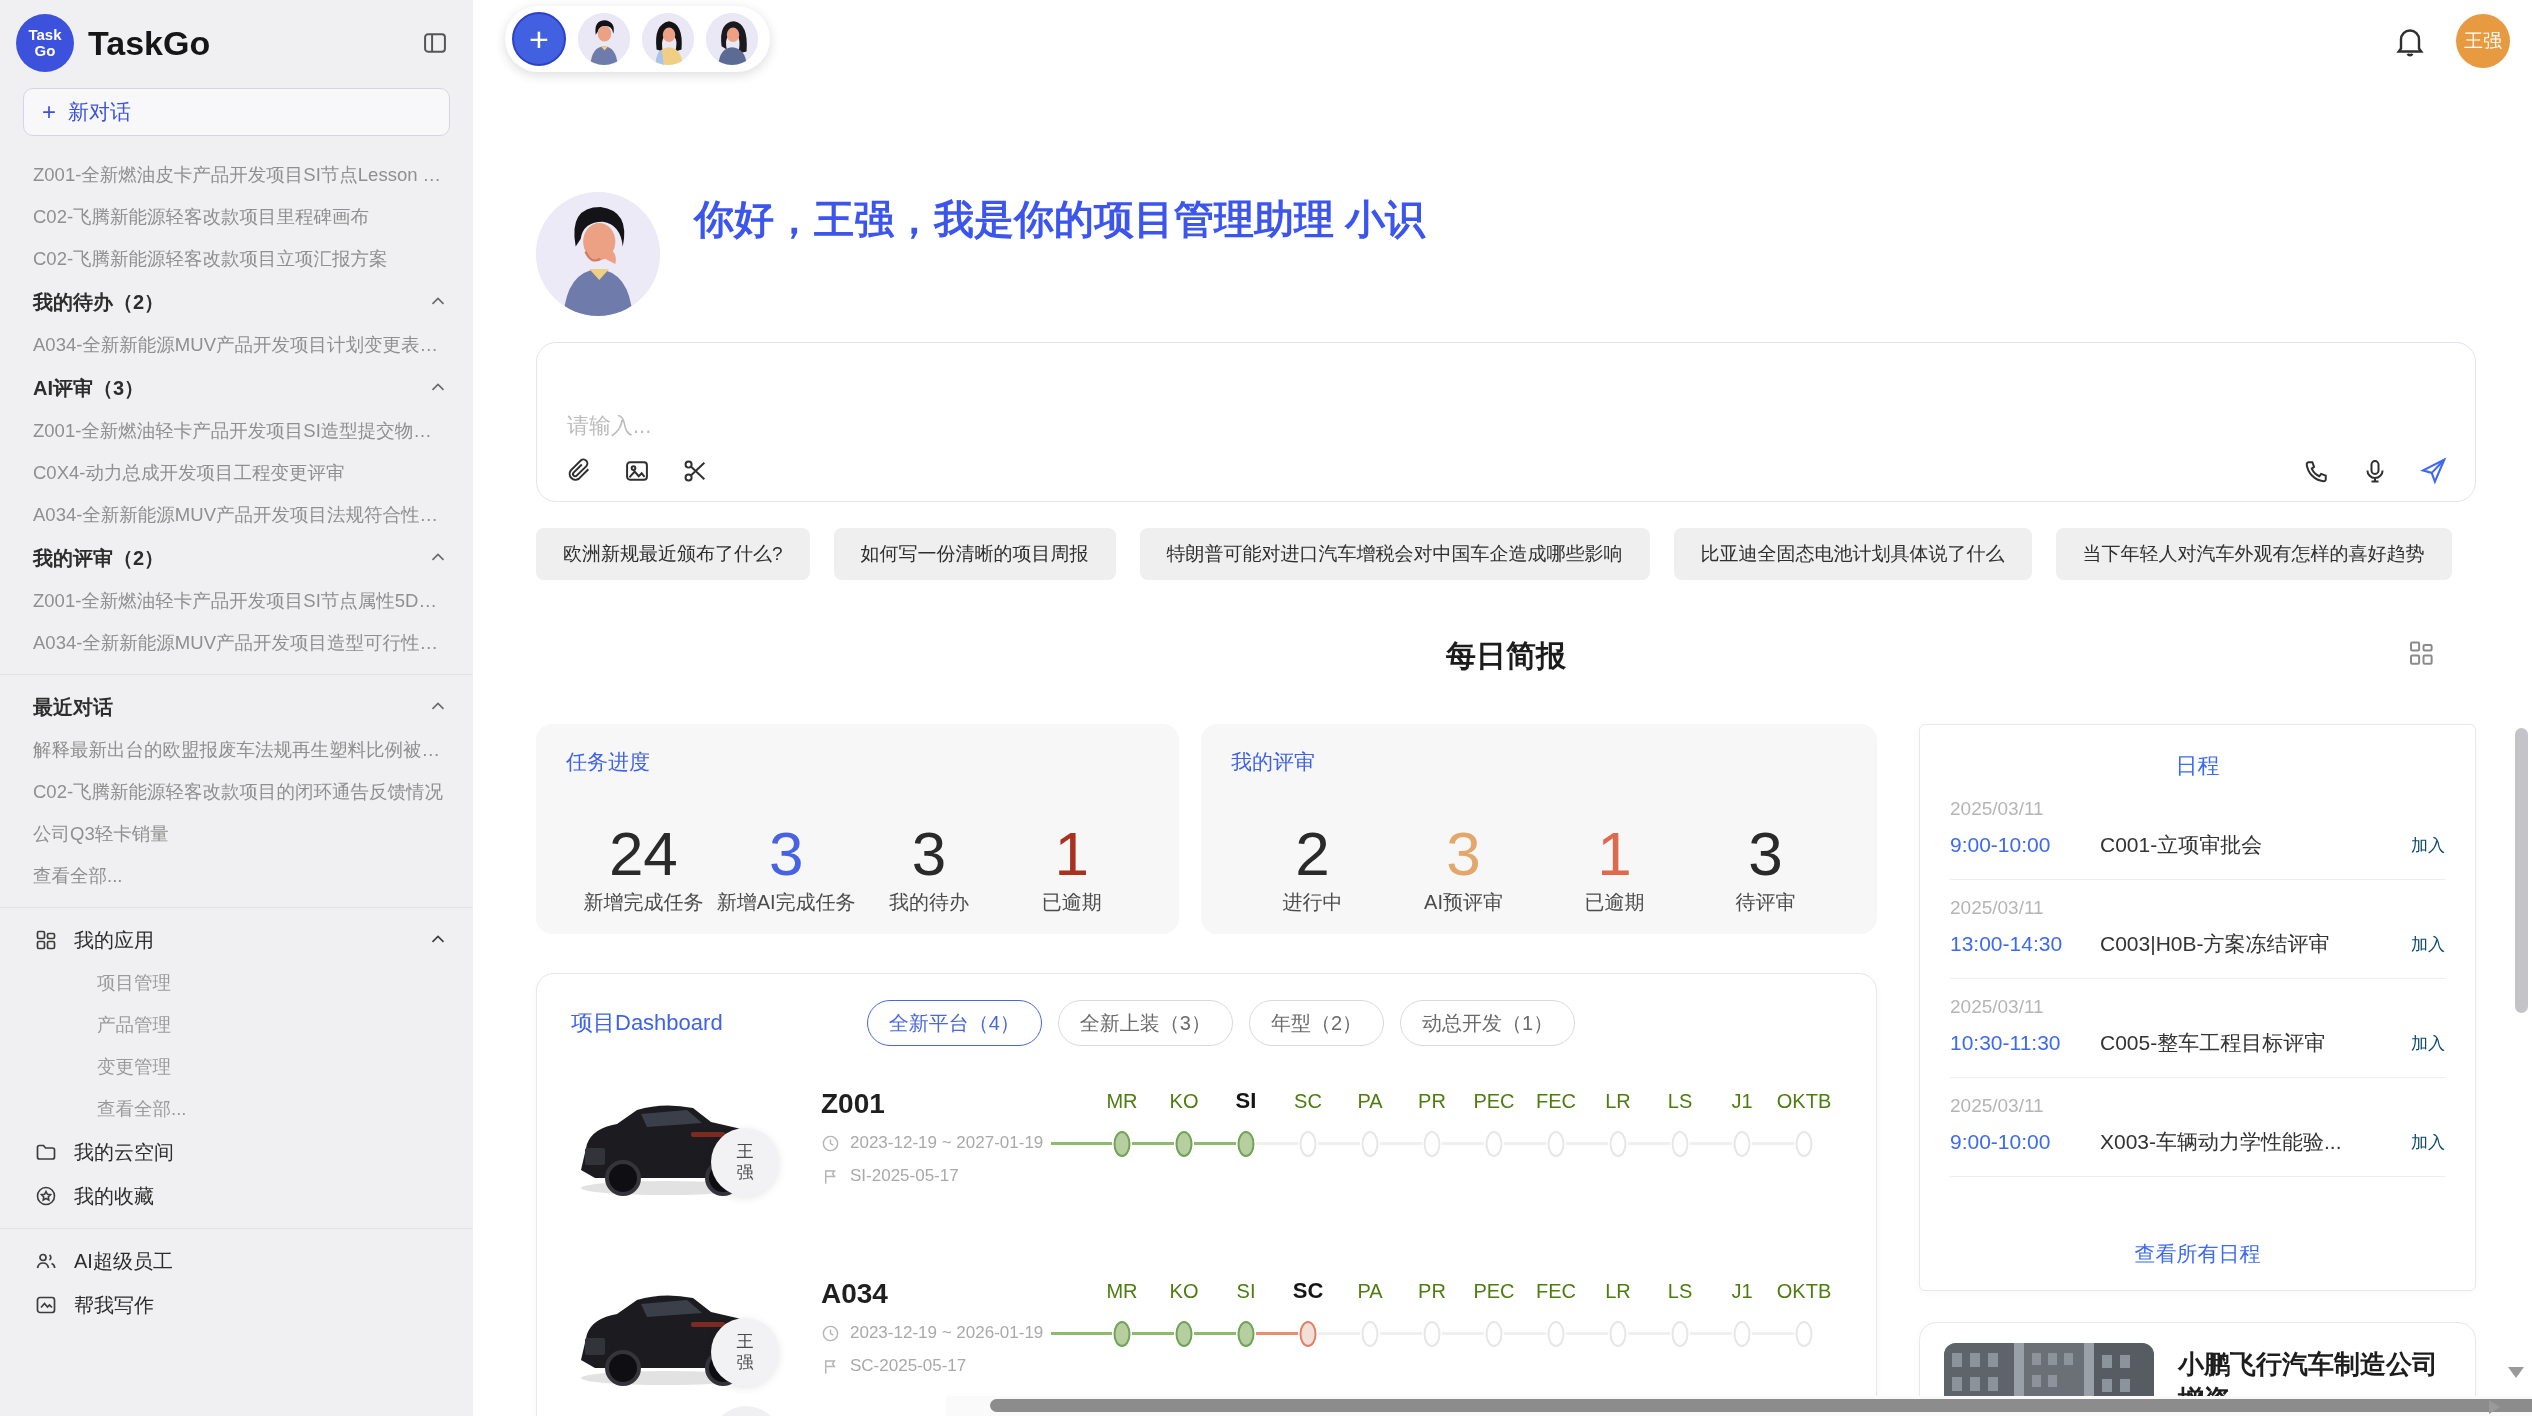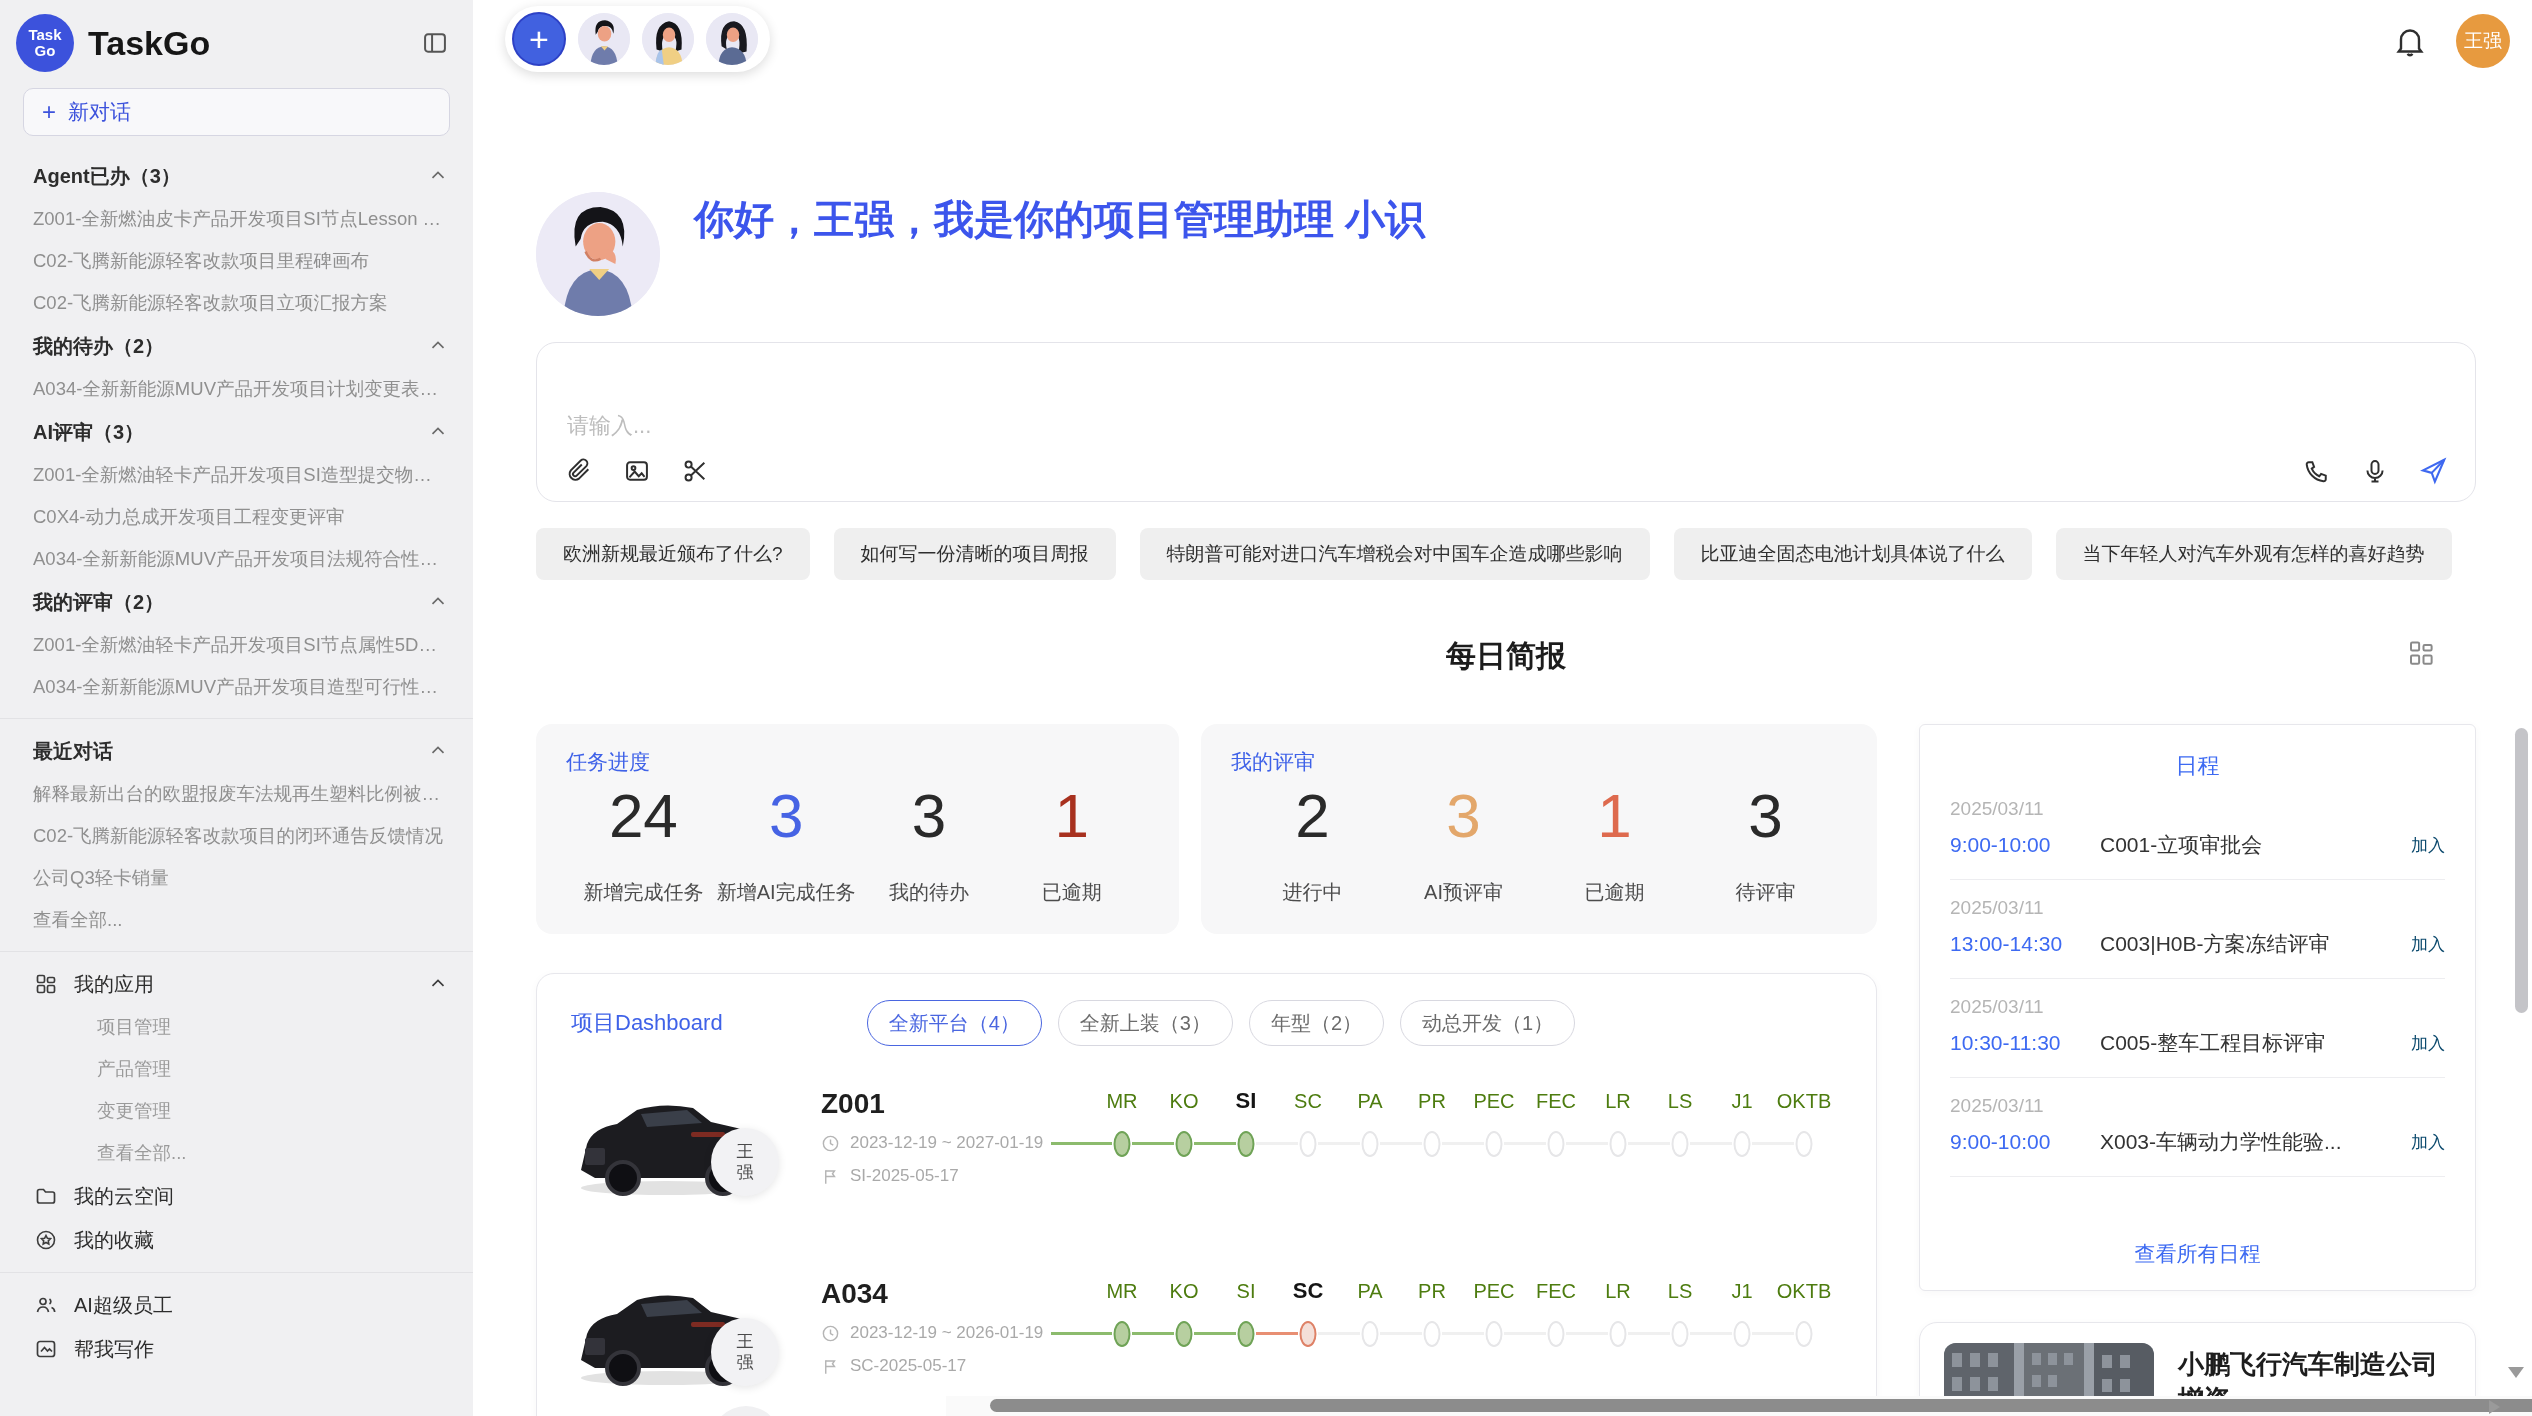--- a/index.html
+++ b/index.html
@@ -56,21 +56,21 @@
   .briefing-grid-icon { position:absolute; right:40px; top:2px; color:#8a8a8a; cursor:pointer; }
 
   .briefing-body { display:flex; gap:42px; margin-top:44px; align-items:flex-start; }
   .col-left { width:1341px; flex:none; }
   .col-right { width:557px; flex:none; }
 
   .stats-row { display:flex; gap:22px; }
   .stat-card { background:#f7f7f8; border-radius:16px; padding:24px 30px 26px; height:210px; display:flex; flex-direction:column; }
   .stat-card.tasks { flex:0 0 643px; } .stat-card.reviews { flex:1; }
   .stat-title { font-size:21px; color:#3F62E8; }
-  .stat-items { flex:1; display:flex; padding:2px 6px 0; }
+  .stat-items { flex:1; display:flex; padding:2px 6px 0;margin-top:38px; }
   .stat-item { flex:1; display:flex; flex-direction:column; align-items:center; justify-content:space-between; }
   .stat-value { font-size:62px; font-weight:400; margin-top:2px; }
   .v-dark{color:#2a2a2a;} .v-blue{color:#4663E4;} .v-red{color:#A8311F;} .v-orange{color:#E3A76B;} .v-orangered{color:#DE6A4E;}
   .stat-label { font-size:20px; color:#4c4c4c; padding-bottom:2px; }
 
   .dash-card { margin-top:39px; border:1.5px solid #e7e7ec; border-radius:18px; padding:26px 34px 0; height:470px; background:#fff; position:relative; overflow:hidden; box-shadow:0 2px 10px rgba(0,0,0,.03); }
   .dash-head { display:flex; align-items:center; gap:16px; }
   .dash-title { font-size:22px; color:#3F62E8; margin-right:128px; }
   .filter-chip { height:46px; border:1.5px solid #d8d8e0; border-radius:24px; padding:0 21px; font-size:20px; color:#6b6b6b; display:flex; align-items:center; background:#fff; cursor:pointer; }
   .filter-chip.active { border-color:#4A66E0; color:#4A66E0; }
@@ -144,28 +144,20 @@
         </svg>
     </div>
   </div>
 
   <div class="new-chat">
     <span class="plus">+</span>
     <span>新对话</span>
   </div>
 
   <div class="side-scroll">
-    <div class="sec-head">
-      <span>Agent已办（3）</span>
-      <span class="chev">
-          <svg width="22" height="22" viewBox="0 0 24 24" fill="none" stroke="currentColor" stroke-width="1.8">
-            <polyline points="6 14 12 8 18 14"></polyline>
-          </svg>
-        </span>
-    </div>
     <div class="side-item">Z001-全新燃油皮卡产品开发项目SI节点Lesson Learn报告</div>
     <div class="side-item">C02-飞腾新能源轻客改款项目里程碑画布</div>
     <div class="side-item">C02-飞腾新能源轻客改款项目立项汇报方案</div>
 
     <div class="sec-head">
       <span>我的待办（2）</span>
       <span class="chev">
           <svg width="22" height="22" viewBox="0 0 24 24" fill="none" stroke="currentColor" stroke-width="1.8">
             <polyline points="6 14 12 8 18 14"></polyline>
           </svg>

